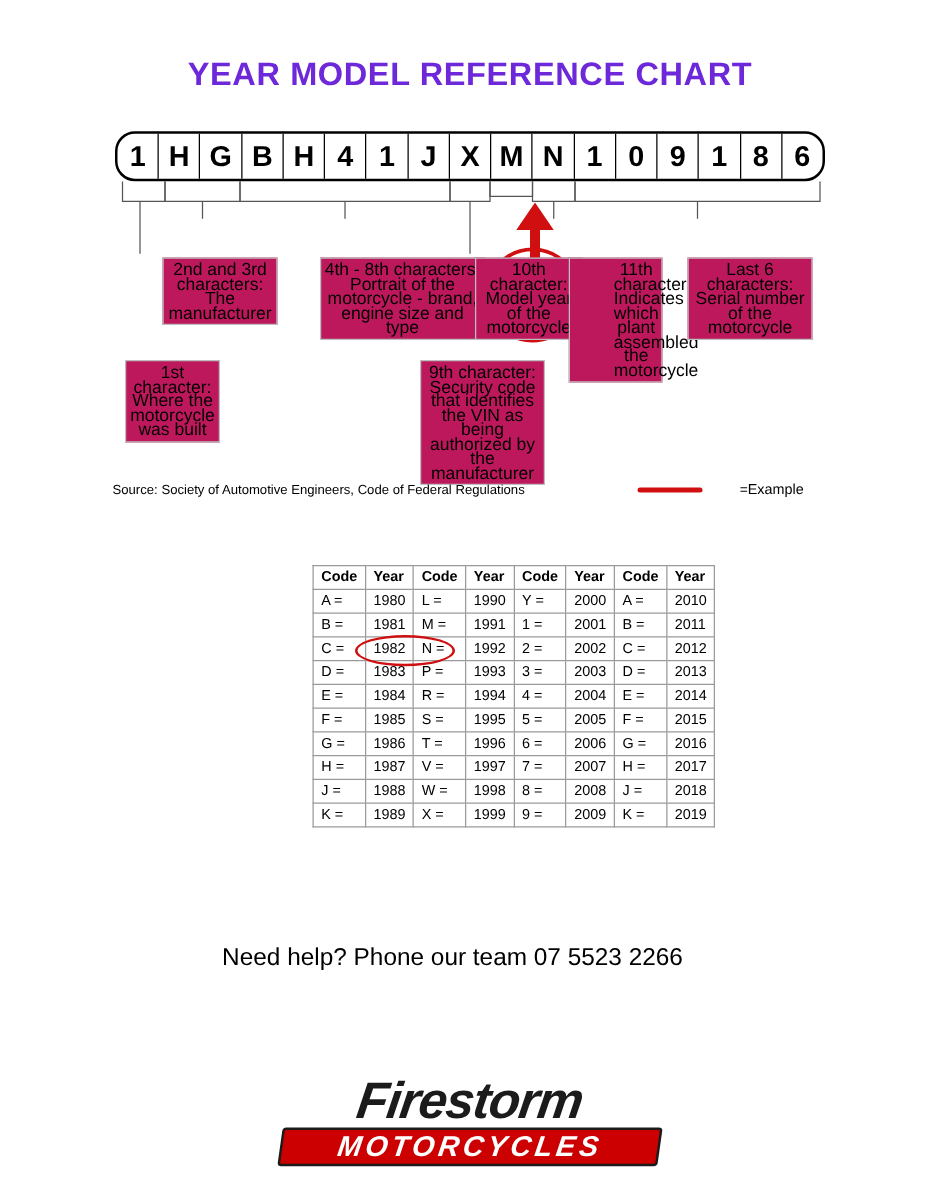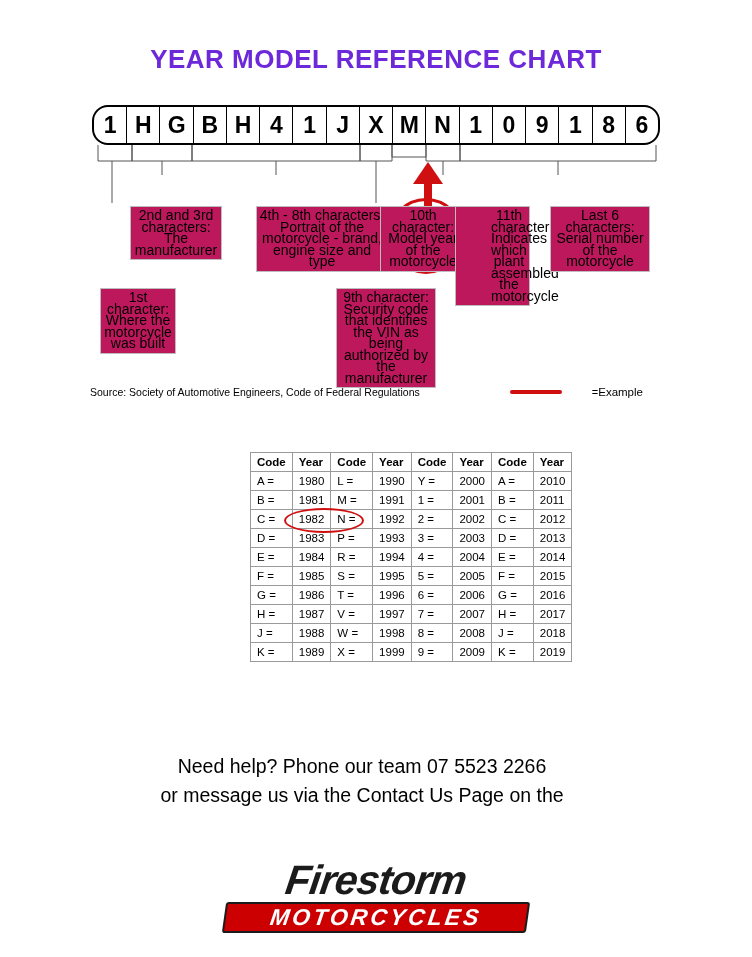--- a/index.html
+++ b/index.html
@@ -393,21 +393,20 @@
         <td>K =</td>
         <td>2019</td>
       </tr>
     </tbody>
   </table>
   <div id="row-circle"></div>
 </div>
 
 <div id="help">
   <div>Need help?  Phone our team 07 5523 2266</div>
-  <div>or message us via the Contact Us Page on the</div>
 </div>
 
 <div id="logo-wrap">
   <div id="logo-box">
     <div id="logo-top">Firestorm</div>
     <div id="logo-bottom">MOTORCYCLES</div>
   </div>
 </div>
 
 </body></html>

